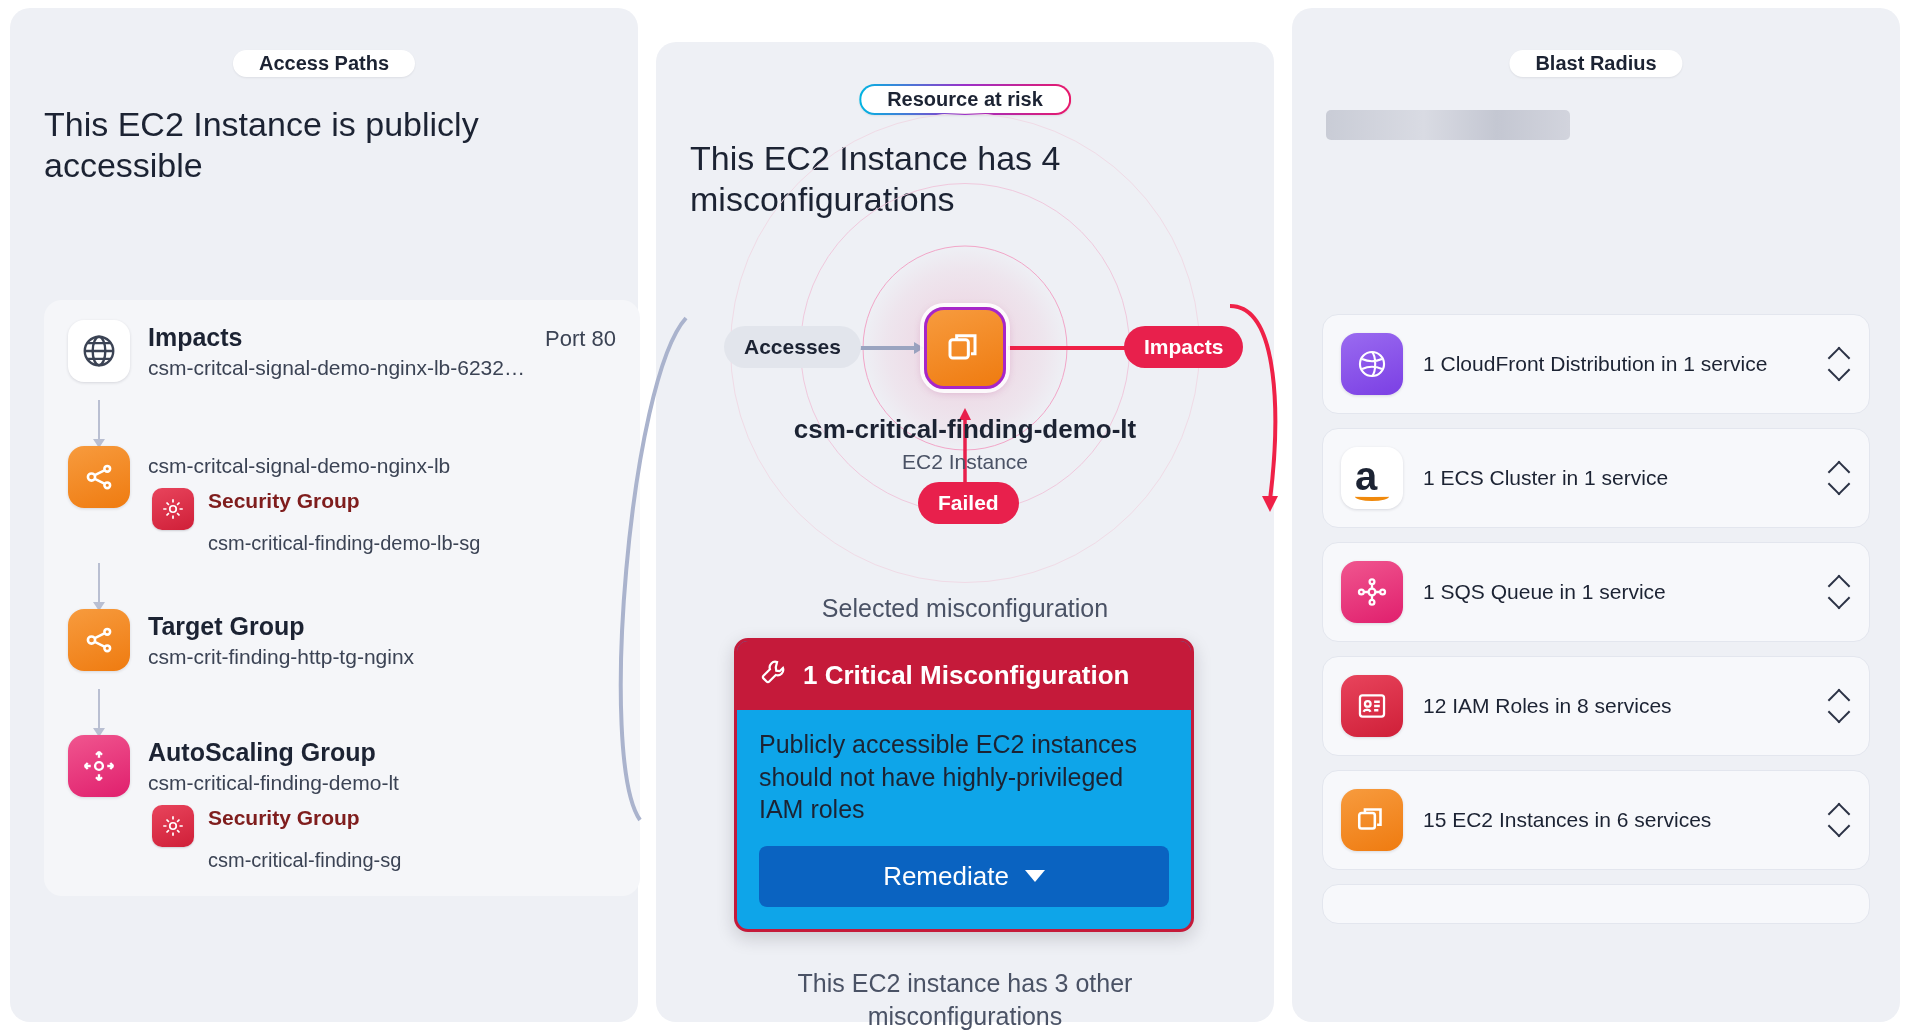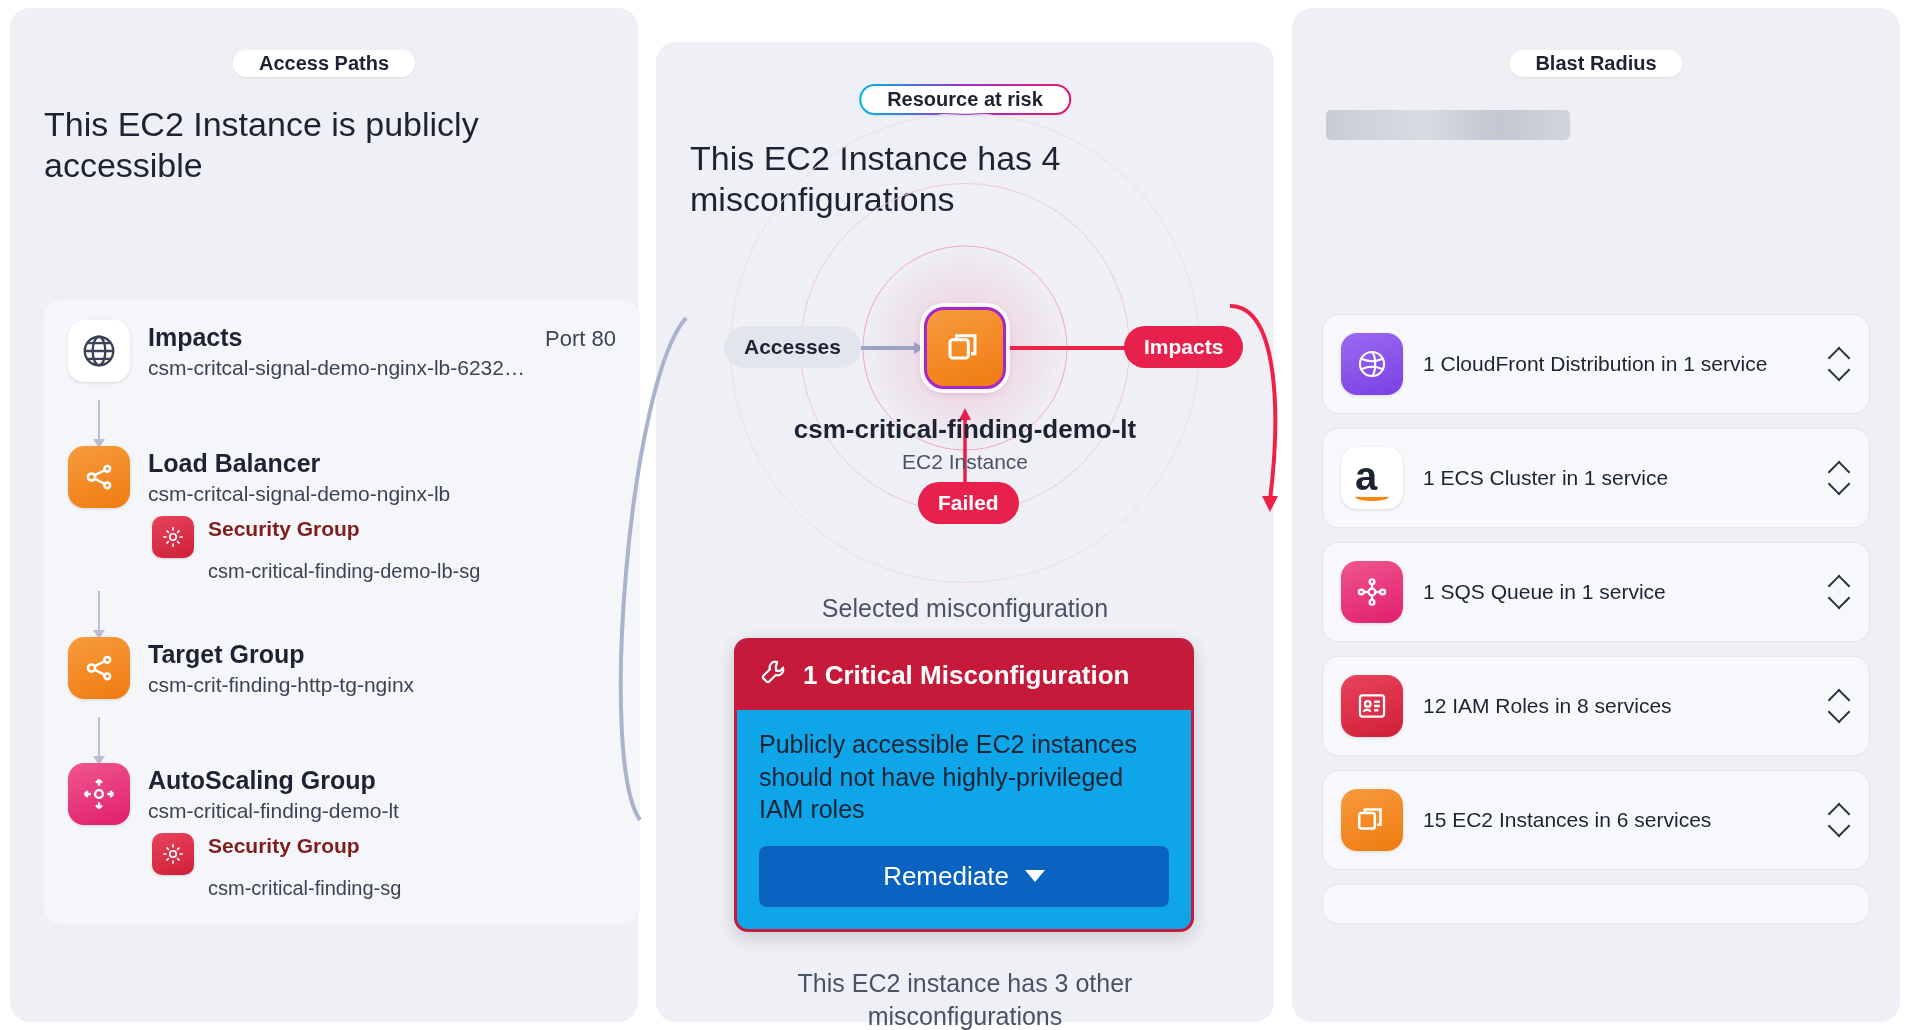--- a/index.html
+++ b/index.html
@@ -335,21 +335,20 @@
       <div class="path-row">
         <div class="tile orange">
           <svg width="36" height="36" viewBox="0 0 24 24" fill="none" stroke="#ffffff" stroke-width="1.7">
             <circle cx="7" cy="12" r="2.4"></circle>
             <circle cx="17.5" cy="6.5" r="1.9"></circle>
             <circle cx="17.5" cy="17.5" r="1.9"></circle>
             <path d="M9.2 10.8l6.4-3.2M9.2 13.2l6.4 3.2"></path>
           </svg>
         </div>
         <div class="row-main">
-          <div class="row-title">Load Balancer</div>
           <div class="row-sub">csm-critcal-signal-demo-nginx-lb</div>
           <div class="sub-item">
             <div class="sg-badge">
               <svg width="26" height="26" viewBox="0 0 24 24" fill="none" stroke="#ffffff" stroke-width="1.6">
                 <circle cx="12" cy="12" r="3"></circle>
                 <path d="M12 3v3M12 18v3M3 12h3M18 12h3M6 6l2.2 2.2M15.8 15.8L18 18M18 6l-2.2 2.2M8.2 15.8L6 18"></path>
               </svg>
             </div>
             <div class="sg-text">
               <div class="sg-title">Security Group</div>

